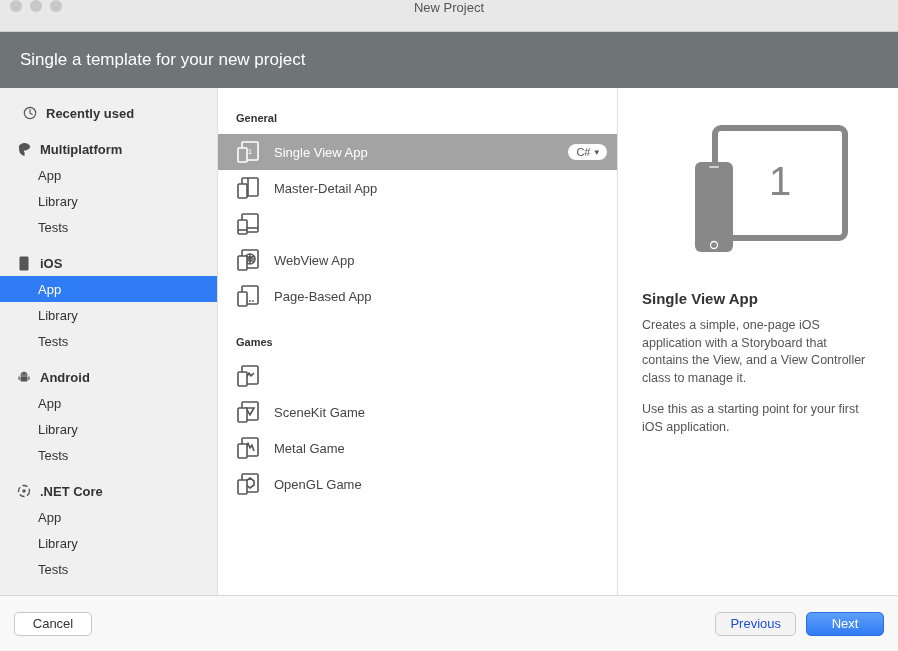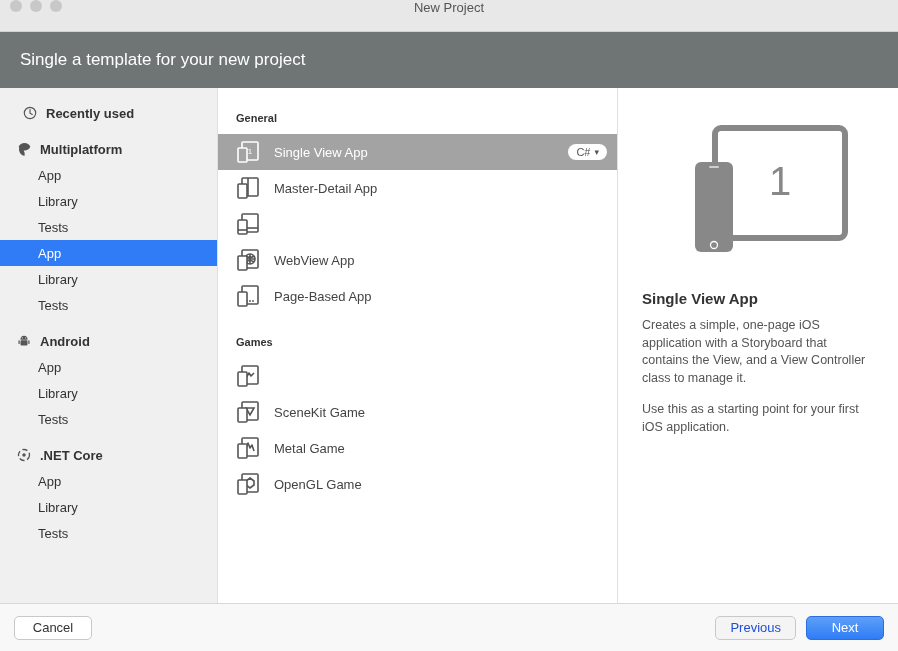--- a/index.html
+++ b/index.html
@@ -145,21 +145,21 @@
       margin-bottom: 10px;
       color: #333;
     }
     .detail-desc {
       font-size: 12.5px;
       color: #555;
       line-height: 1.4;
       margin-bottom: 14px;
     }
     .footer {
-      height: 48px;
+      height: 56px;
       border-top: 1px solid #d8d8d8;
       background: #f8f8f8;
       display: flex;
       align-items: center;
       padding: 0 14px;
       gap: 10px;
     }
     .footer-spacer { flex: 1; }
     .btn {
       min-width: 78px;
@@ -216,20 +216,28 @@
         <span>Multiplatform</span>
       </div>
       <div class="sidebar-row indent-1">
         <span>App</span>
       </div>
       <div class="sidebar-row indent-1">
         <span>Library</span>
       </div>
       <div class="sidebar-row indent-1">
         <span>Tests</span>
+      </div>
+      <div class="sidebar-row indent-0 header has-gap">
+        <span class="icon">
+          <svg width="10" height="15" viewBox="0 0 10 15">
+            <rect x="0.5" y="0.5" width="9" height="14" rx="1.2" fill="#555"></rect>
+          </svg>
+        </span>
+        <span>iOS</span>
       </div>
       <div class="sidebar-row indent-1 selected">
         <span>App</span>
       </div>
       <div class="sidebar-row indent-1">
         <span>Library</span>
       </div>
       <div class="sidebar-row indent-1">
         <span>Tests</span>
       </div>

